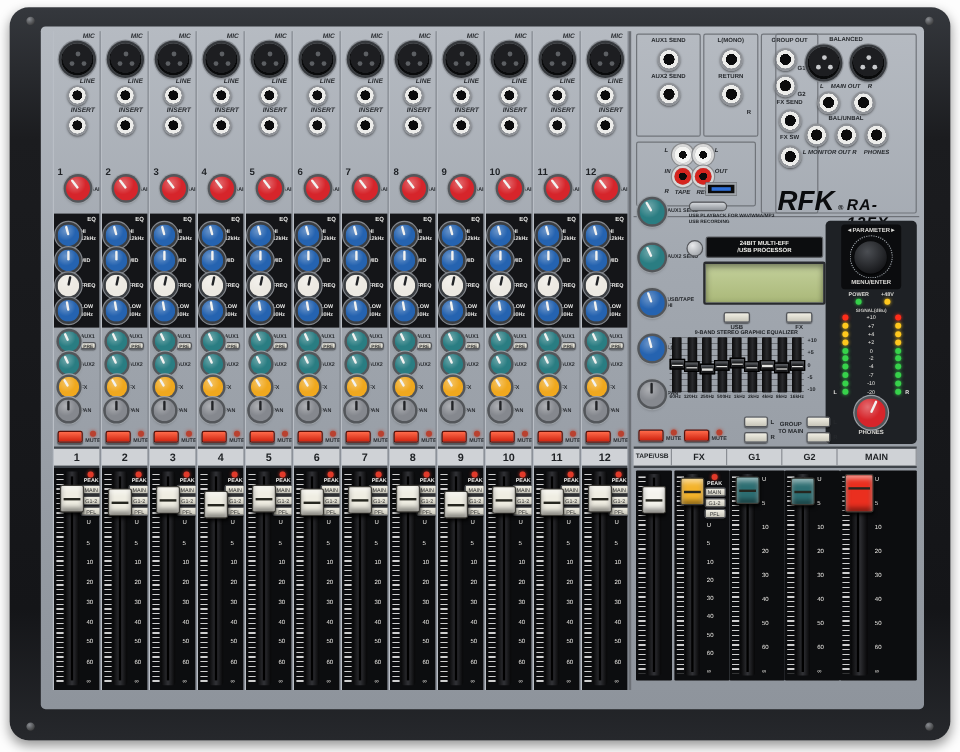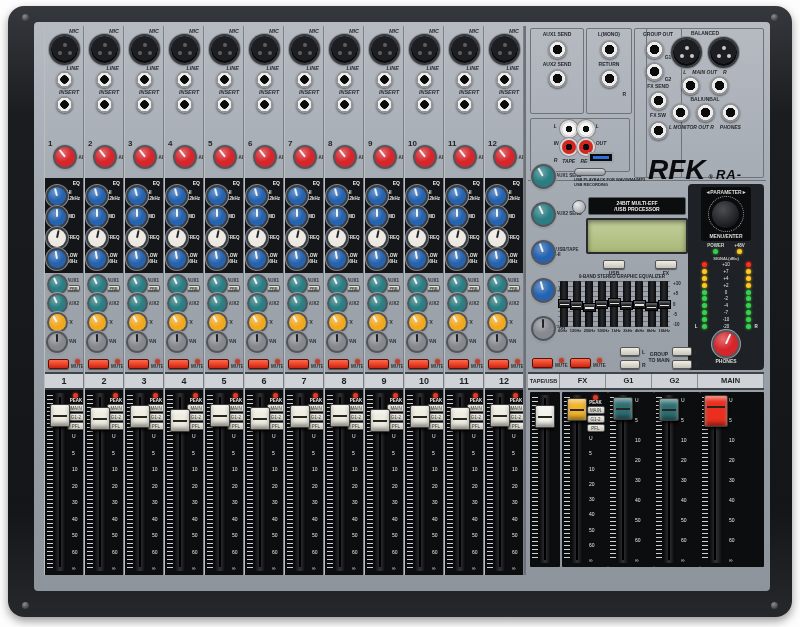--- a/index.html
+++ b/index.html
@@ -86,21 +86,21 @@
   .lab3{display:flex;gap:6px;font-size:5px;font-weight:bold;color:#26292d;}
   .kcol{position:absolute;display:flex;flex-direction:column;gap:2px;}
   .kr{display:grid;grid-template-columns:26px 1fr;align-items:center;height:36px;}
   .kr b{font-size:4.5px;line-height:1.15;color:#26292d;}
   .mabs{position:absolute;display:flex;align-items:center;gap:2px;}
   .usbport{position:absolute;background:#0b0b0c;border:2px solid #a0a5ab;display:flex;align-items:center;justify-content:center;}
   .usbport::after{content:"";width:70%;height:3px;background:#2f6fd8;}
   .usbtxt{position:absolute;font-size:4px;font-weight:bold;color:#1d2024;line-height:1.3;}
   .oval{display:block;width:32px;height:8px;border-radius:4px;background:linear-gradient(#d4d7db,#8f949a);border:1px solid #54565a;margin-bottom:1px;}
   .logo{position:absolute;font-style:italic;color:#0b0c0e;display:flex;align-items:baseline;gap:3px;}
-  .logo b{font-size:28px;font-weight:900;font-style:italic;}
+  .logo b{font-size:23px;font-weight:900;font-style:italic;}
   .logo sup{font-size:6px;font-weight:bold;}
   .logo span{font-size:13px;font-weight:800;letter-spacing:1px;}
   .rbadge{position:absolute;width:14px;height:14px;border-radius:50%;background:radial-gradient(circle at 35% 30%,#e9eaec,#8f949a);border:1px solid #54565a;}
   .proc{position:absolute;background:#0c0d0f;color:#ecebe7;font-size:5px;font-weight:bold;text-align:center;padding:2px 3px;border-radius:2px;line-height:1.25;border:1px solid #5a5d61;}
   .lcd{position:absolute;background:linear-gradient(#c3d09b,#aab879);border:2px solid #292b2e;box-shadow:inset 0 2px 5px #0007;border-radius:2px;}
   .ub{position:absolute;display:flex;flex-direction:column;align-items:center;gap:1px;font-size:5px;font-weight:bold;color:#26292d;}
   .ub .fb{width:22px;height:9px;}
   .dcol{position:absolute;background:#1e2125;border-radius:4px;display:flex;flex-direction:column;align-items:center;padding:3px 2px;gap:2px;}
   .enc{background:#0b0c0e;border-radius:3px;padding:2px 4px;display:flex;flex-direction:column;align-items:center;gap:1px;}
   .ptxt,.mtxt{font-size:5px;font-weight:bold;color:#dddcd8;font-style:normal;}

